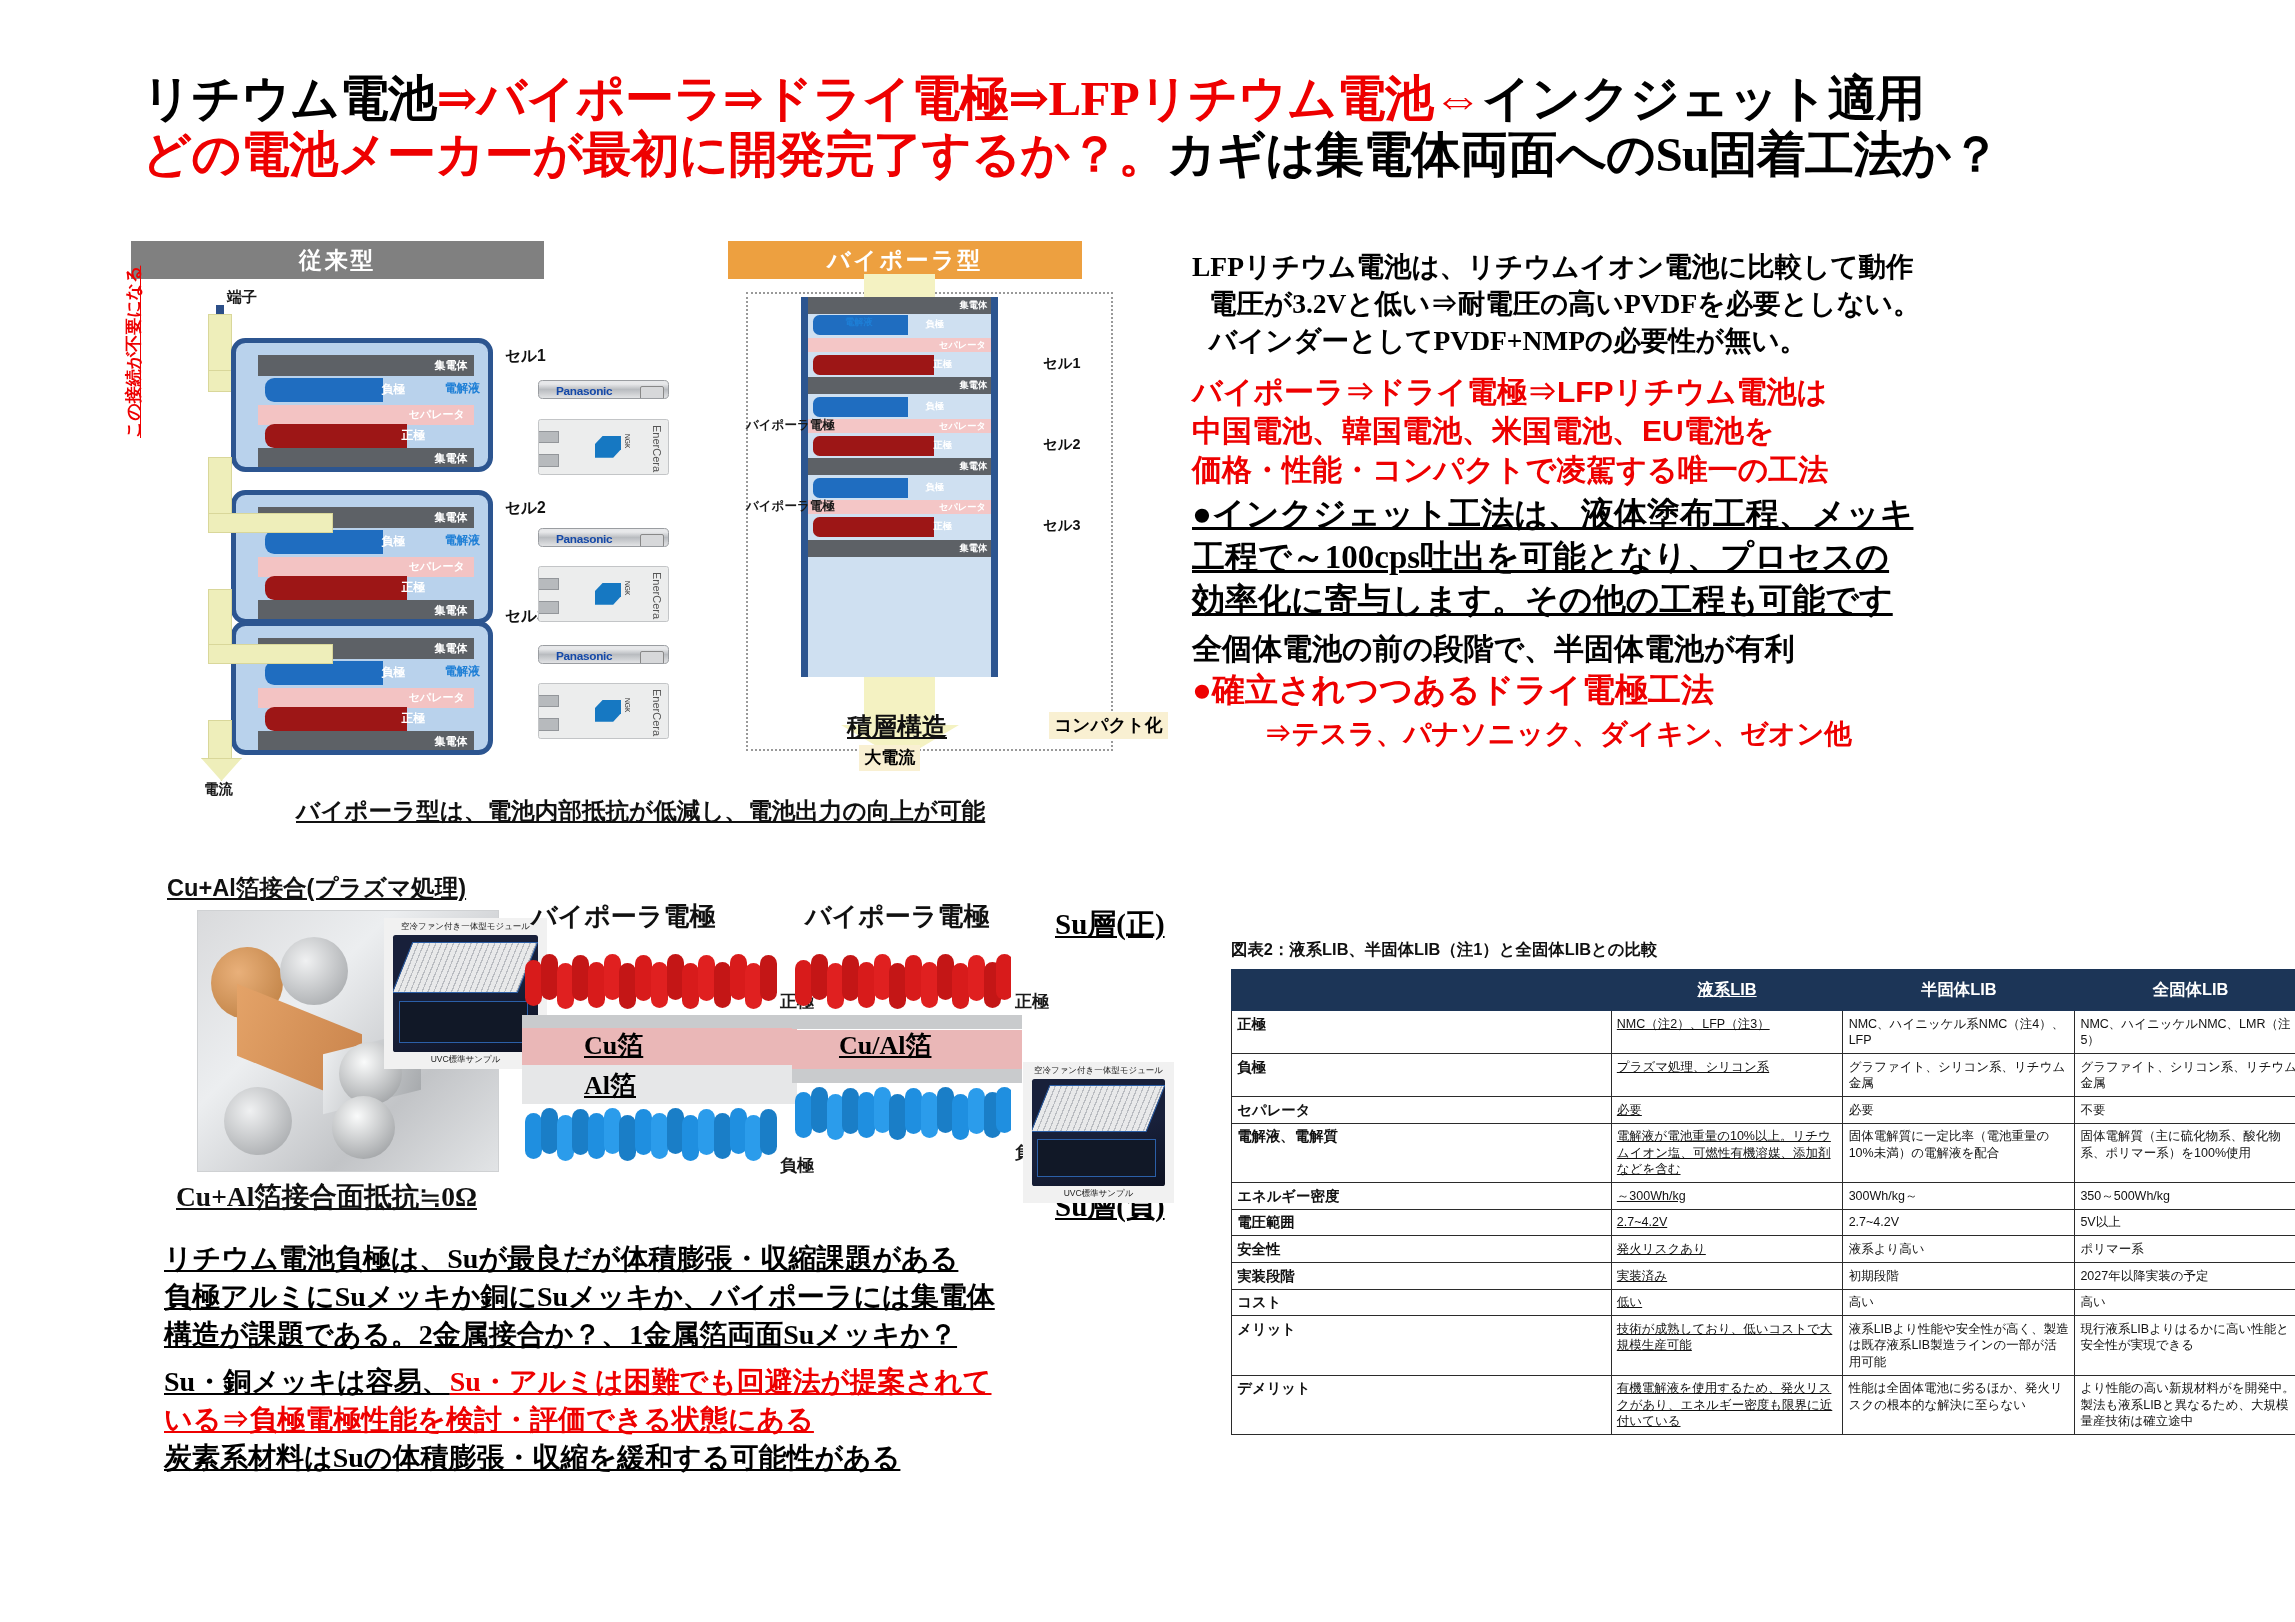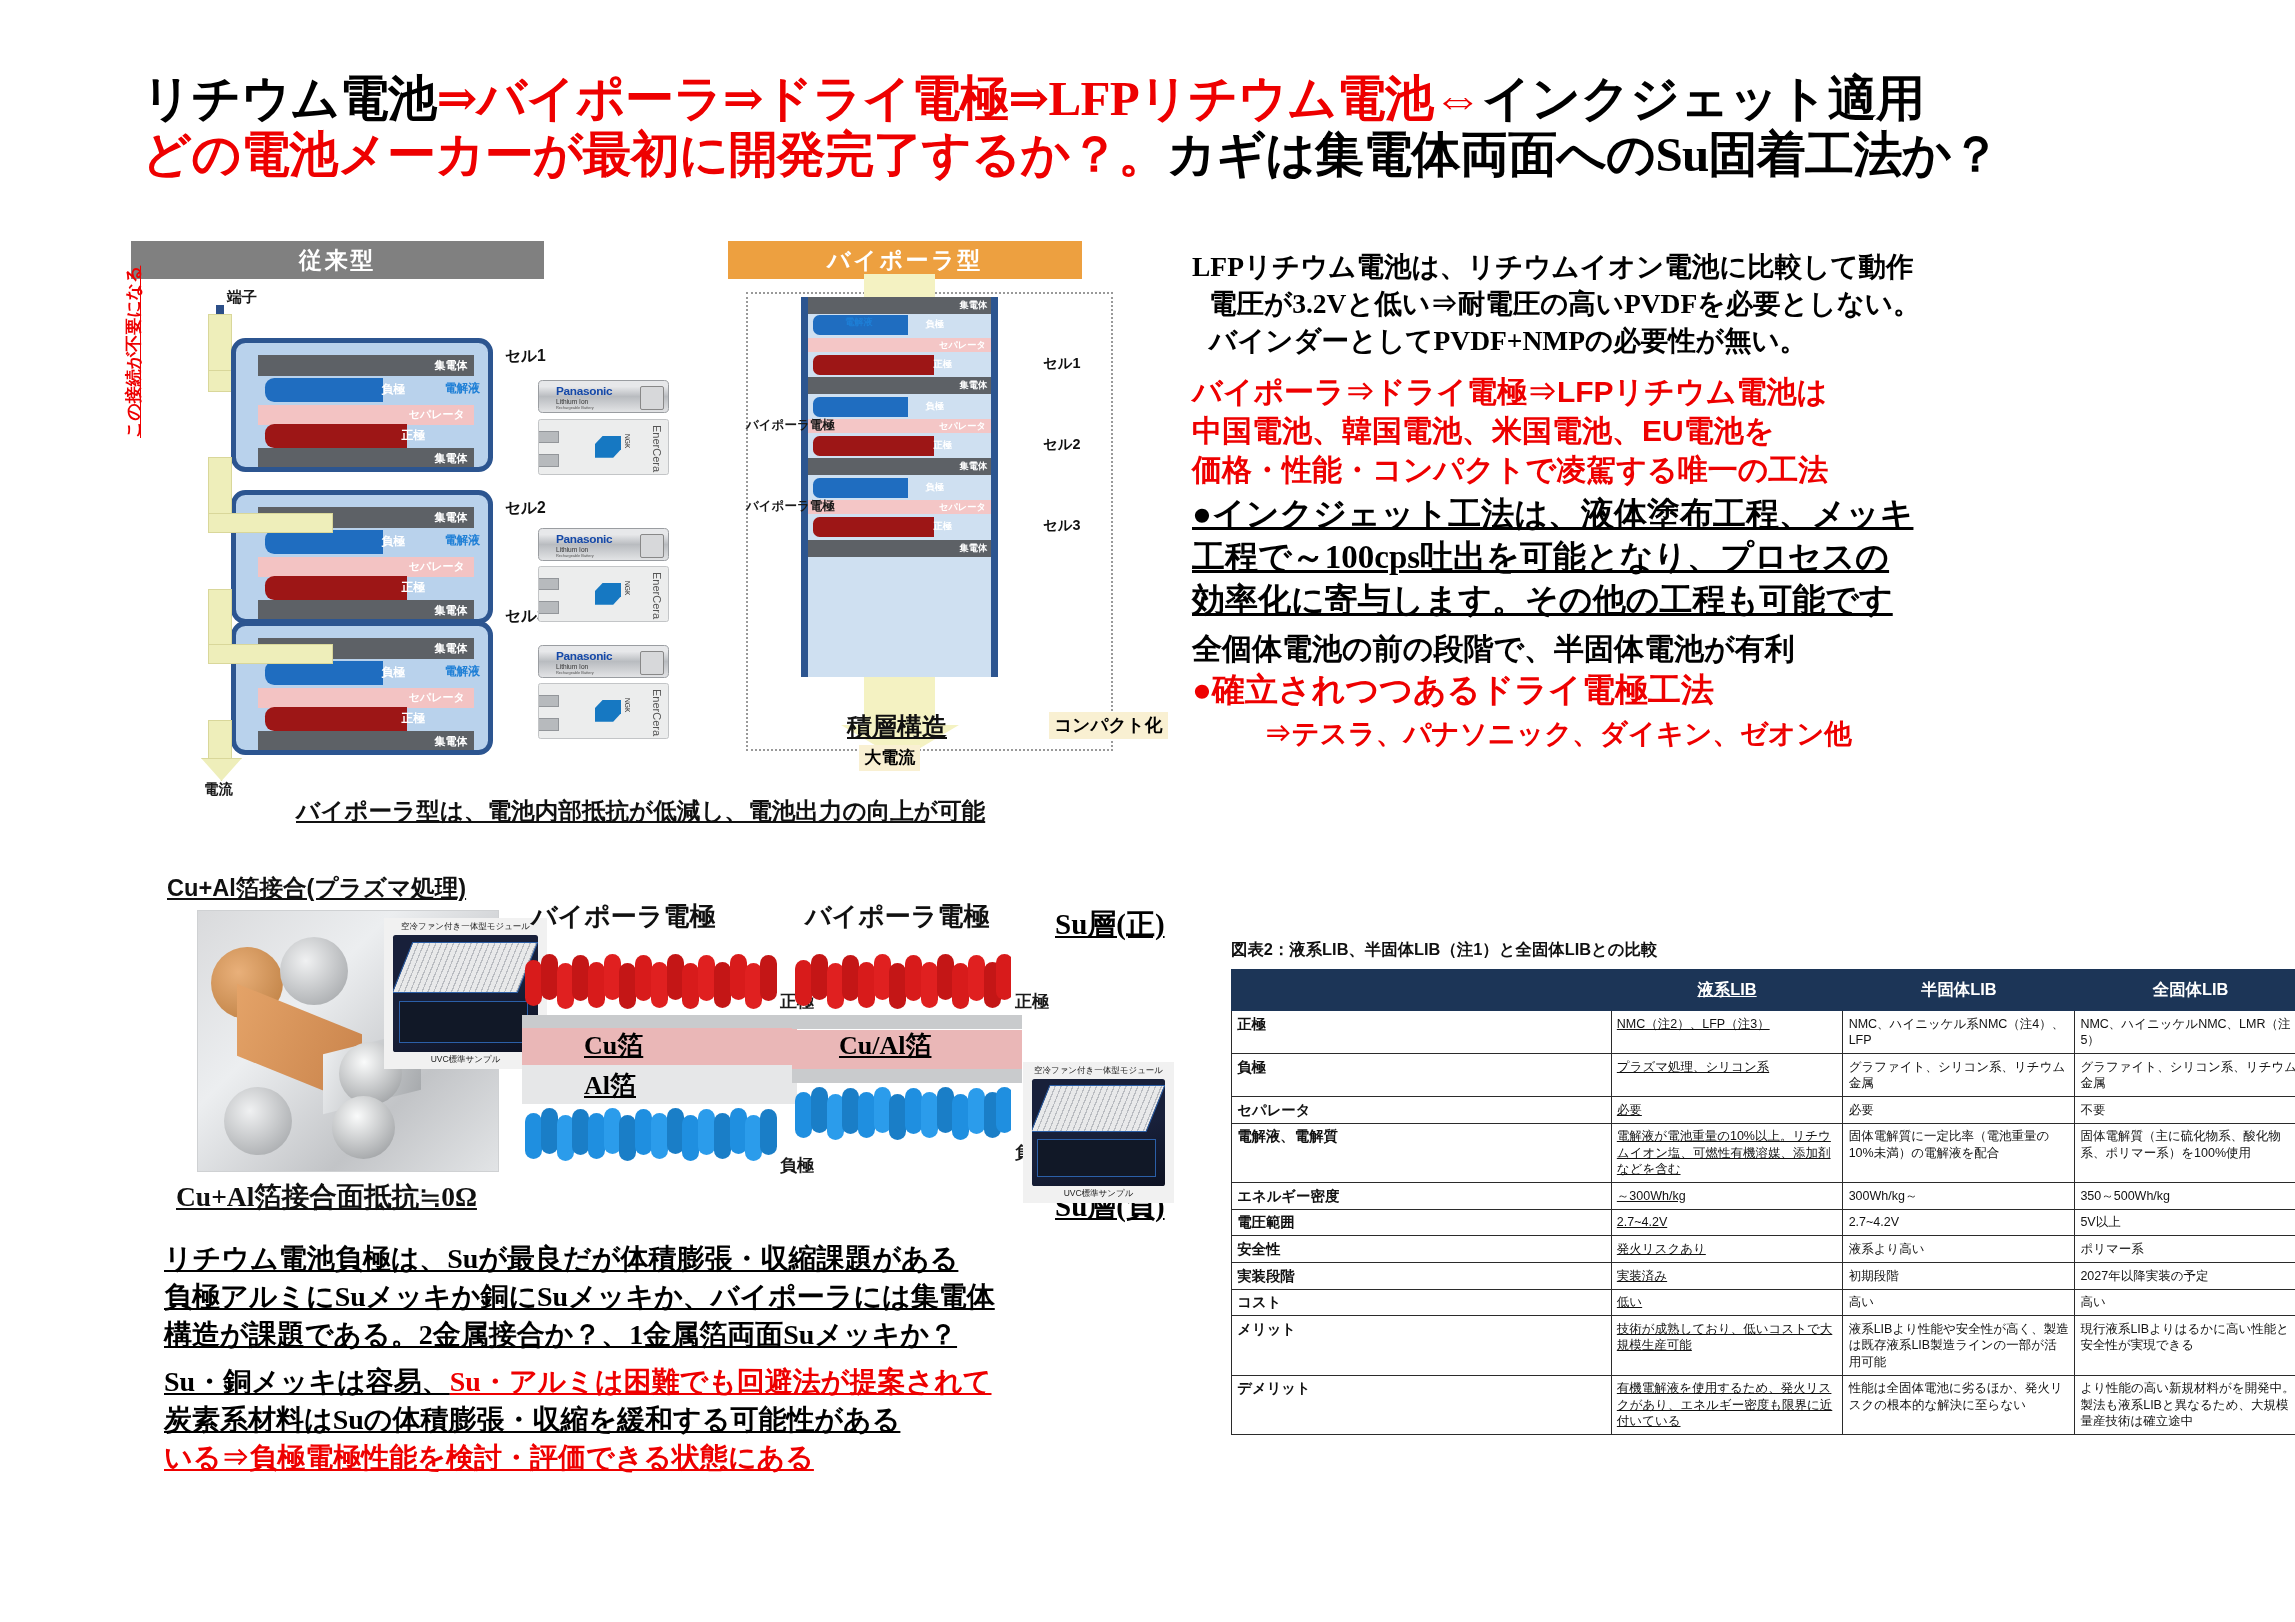--- a/index.html
+++ b/index.html
@@ -57,21 +57,21 @@
     border-radius:9.2px;color:#fff;font-size:11.8px;font-weight:bold;
     display:flex;align-items:center;justify-content:flex-end;padding-right:63px;box-sizing:border-box;}
   .cathode-row{position:absolute;left:29px;width:203px;height:23.6px;
     background:linear-gradient(90deg,#9d1616 0 70%,transparent 70%);
     border-radius:9.2px;color:#fff;font-size:11.8px;font-weight:bold;
     display:flex;align-items:center;justify-content:flex-end;padding-right:43px;box-sizing:border-box;}
   .elyte-lbl{position:absolute;right:7.9px;font-size:11.8px;font-weight:bold;color:#1e7fd6;}
   .ybar{position:absolute;background:#eeeeba;border:1.3px solid #d9d79a;box-sizing:border-box;}
 
   
-  .pana{position:absolute;width:131px;height:33px;border-radius:4.6px;
+  .pana{position:absolute;width:131px;height:19px;border-radius:4.6px;
     background:linear-gradient(180deg,#e7e8ea 0 18%,#b9bcc0 50%,#e2e3e5 100%);
     border:0.7px solid #9a9da1;box-sizing:border-box;overflow:hidden;}
   .pana b{position:absolute;left:17px;top:3.3px;font-size:11.8px;color:#1448a8;
     font-family:"Liberation Sans",sans-serif;letter-spacing:-0.3px;}
   .pana i{position:absolute;left:17px;top:17px;font-size:6.6px;color:#333;font-style:normal;}
   .pana u{position:absolute;left:17px;top:24px;font-size:3.9px;color:#555;text-decoration:none;}
   .pana .recy{position:absolute;right:3.9px;top:5.2px;width:22px;height:22px;border:0.7px solid #888;
     border-radius:2px;background:#d7d8da;}
   .ngk{position:absolute;width:131px;height:56px;border-radius:2.6px;background:#eceded;
     border:0.7px solid #c3c5c7;box-sizing:border-box;overflow:hidden;}
@@ -447,22 +447,22 @@
   </div>
   <div class="uvc-cap-bot">UVC標準サンプル</div>
 </div>
 
 <div class="abs" id="botleft">
   <div class="bl-line">リチウム電池負極は、Suが最良だが体積膨張・収縮課題がある</div>
   <div class="bl-line">負極アルミにSuメッキか銅にSuメッキか、バイポーラには集電体</div>
   <div class="bl-line">構造が課題である。2金属接合か？、1金属箔両面Suメッキか？</div>
   <div class="gap"></div>
   <div class="bl-line nou"><span style="text-decoration:underline;">Su・銅メッキは容易、</span><span class="red" style="text-decoration:underline;">Su・アルミは困難でも回避法が提案されて</span></div>
+  <div class="bl-line red">いる⇒負極電極性能を検討・評価できる状態にある</div>
   <div class="bl-line">炭素系材料はSuの体積膨張・収縮を緩和する可能性がある</div>
-  <div class="bl-line red">いる⇒負極電極性能を検討・評価できる状態にある</div>
 </div>
 
 <div class="abs" id="rightcol">
   <div class="r-blk">LFPリチウム電池は、リチウムイオン電池に比較して動作</div>
   <div class="r-blk ind">電圧が3.2Vと低い⇒耐電圧の高いPVDFを必要としない。</div>
   <div class="r-blk ind">バインダーとしてPVDF+NMPの必要性が無い。</div>
   <div style="height:13px;"></div>
   <div class="r-red">バイポーラ⇒ドライ電極⇒LFPリチウム電池は</div>
   <div class="r-red">中国電池、韓国電池、米国電池、EU電池を</div>
   <div class="r-red">価格・性能・コンパクトで凌駕する唯一の工法</div>

